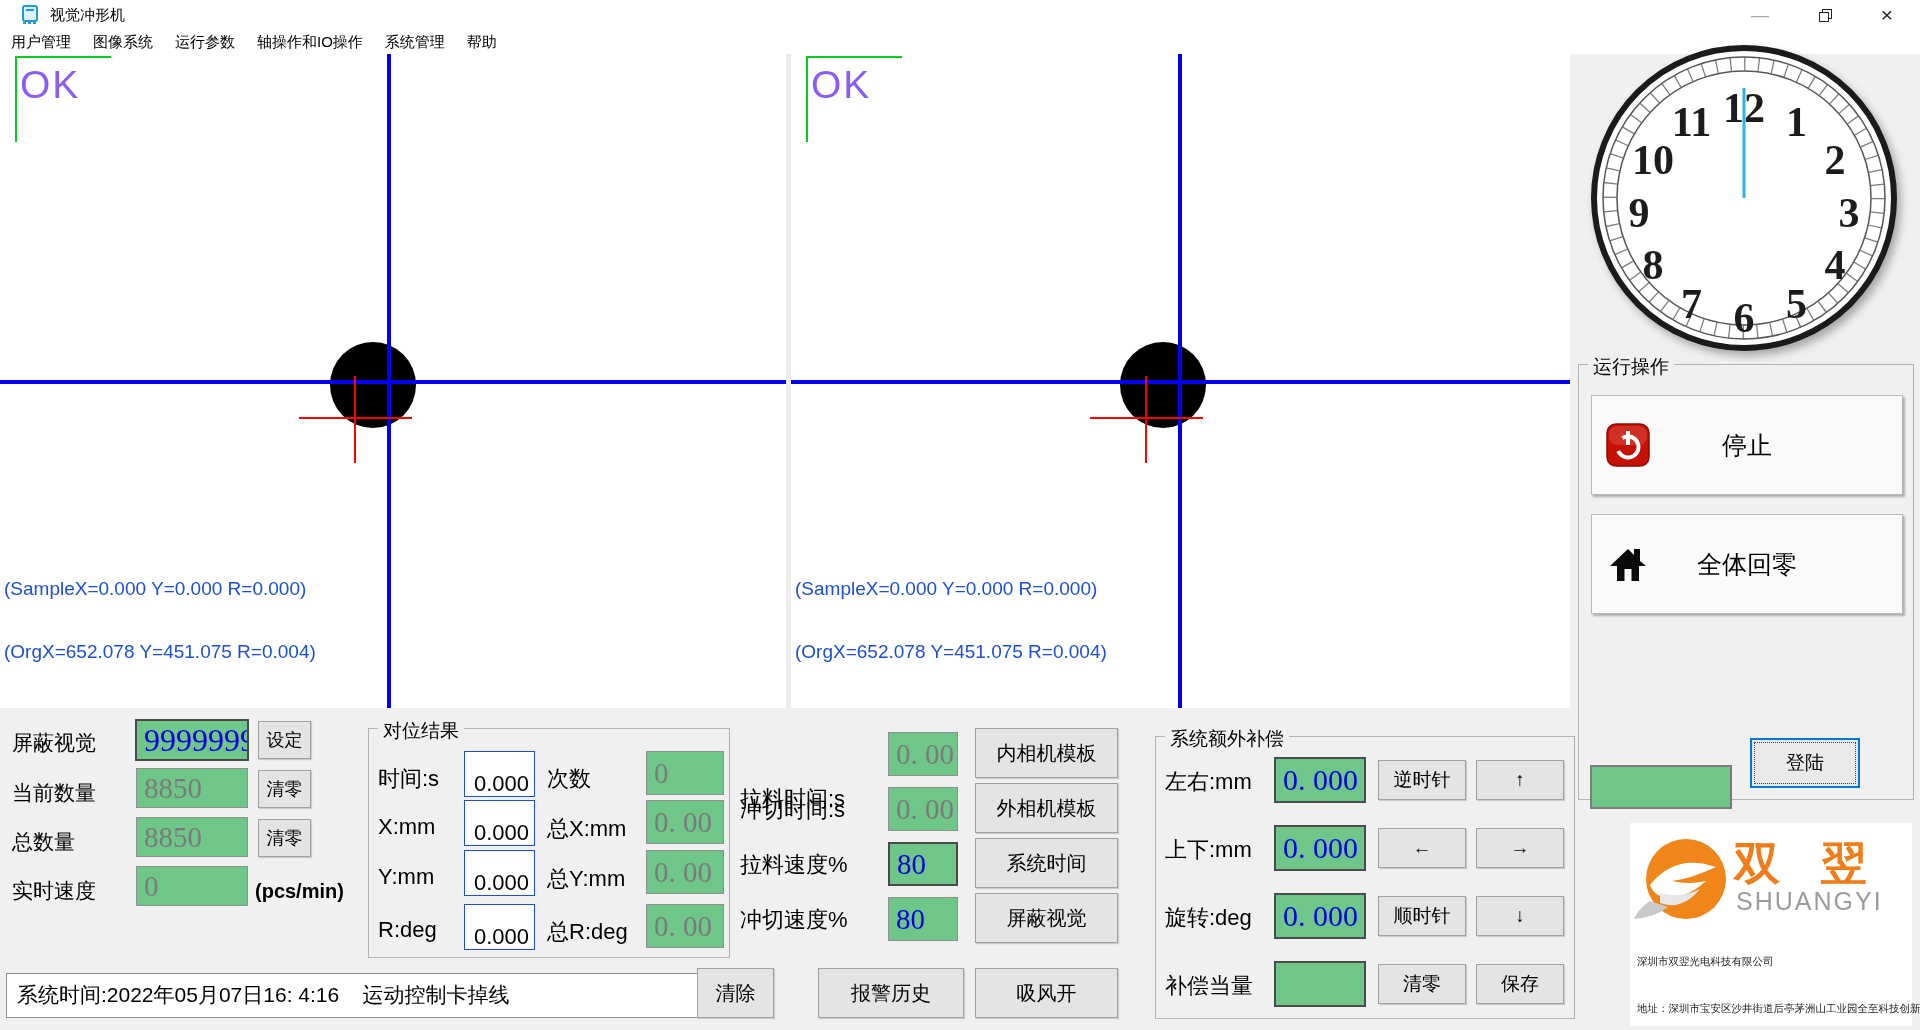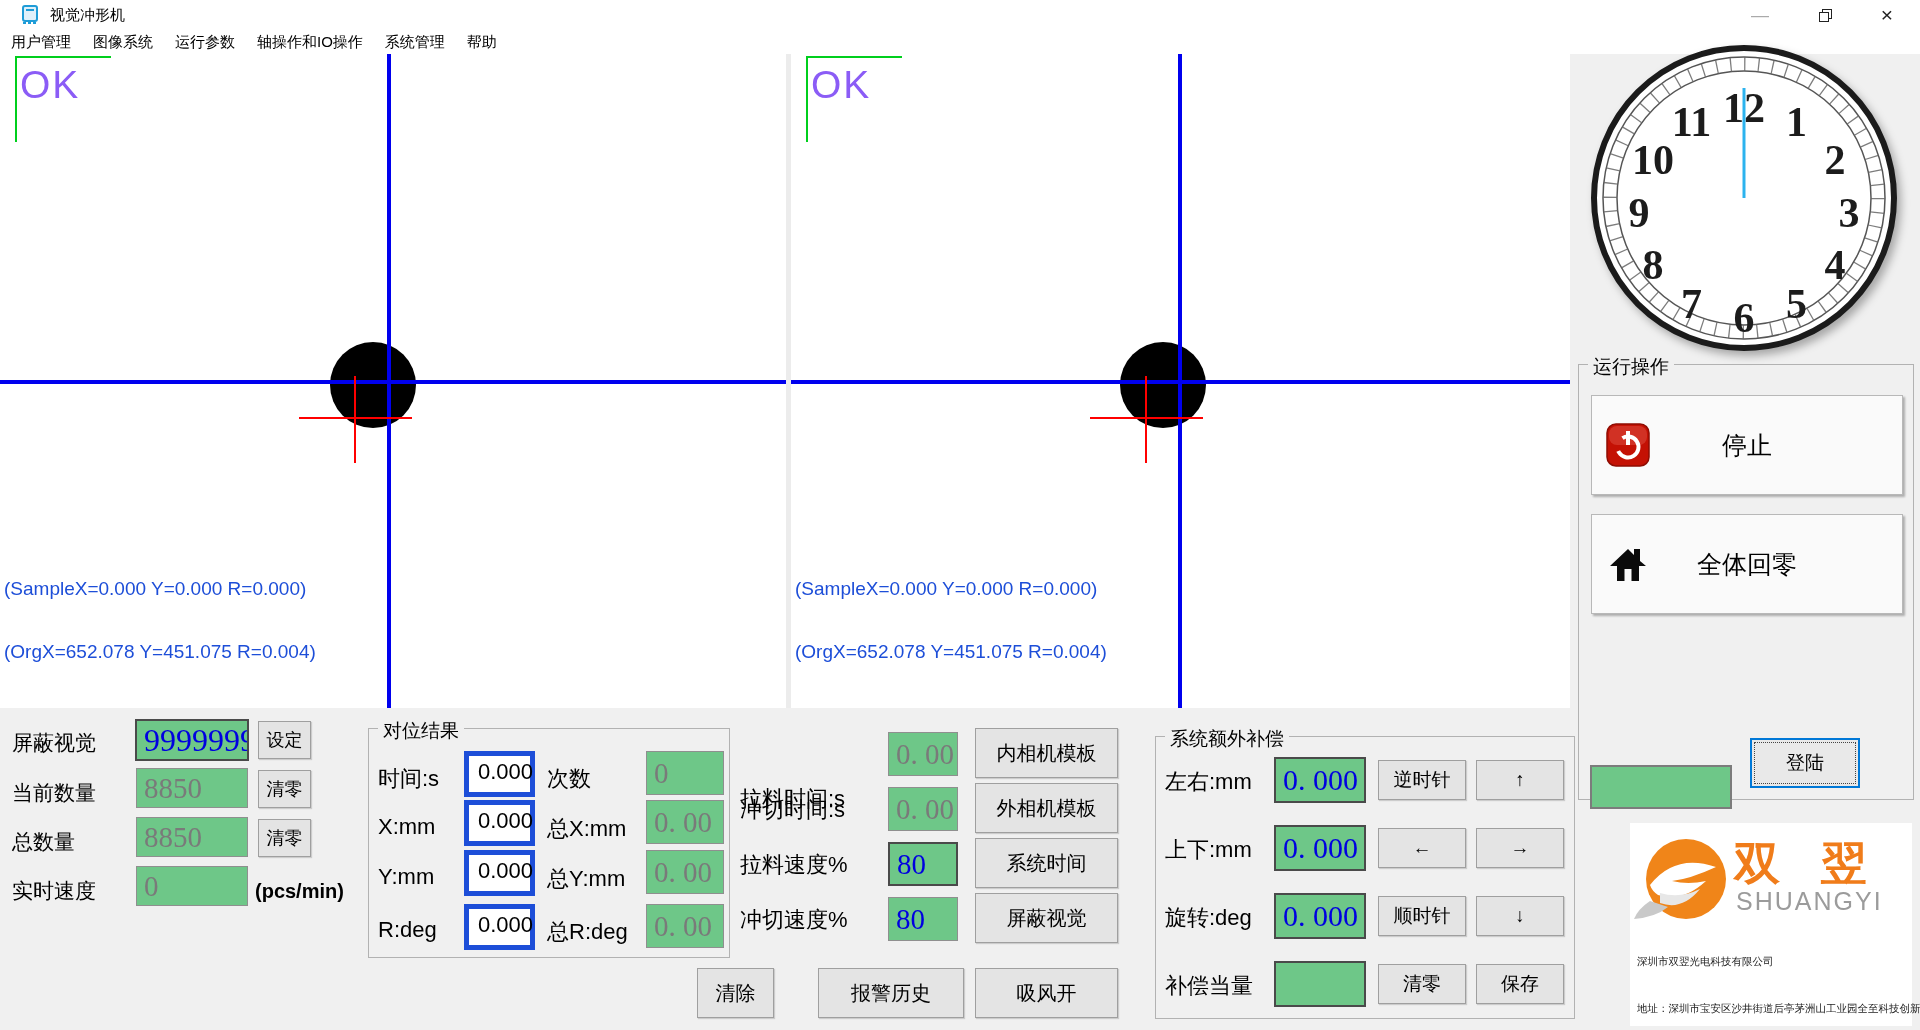--- a/index.html
+++ b/index.html
@@ -63,22 +63,22 @@
   .logo-info { position:absolute; left:7px; top:100px; font-size:10.5px; line-height:15.5px; color:#1c1c1c; white-space:pre; }
 
   
   .bottom { position:absolute; left:0; top:708px; width:1570px; height:322px; background:#f0f0f0; }
 
   .gfield { position:absolute; background:#6ec788; border:1px solid #8f8f8f;
             font-family:"Liberation Serif", serif; color:#7a7a7a; font-size:29px;
             padding-left:7px; display:flex; align-items:center; overflow:hidden; white-space:pre; }
   .gfield.focus { border:2px solid #4a4a4a; }
   .gfield.blue { color:#0000e0; }
-  .wfield { position:absolute; background:#fff; border:5px solid #1d4ed8; font-size:22px;
-            padding:3px 0 0 9px; }
+  .wfield { position:absolute; background:#fff; border:1px solid #1d4ed8; font-size:22px;
+            padding:19px 0 0 9px; }
   .btn { position:absolute; background:#e4e4e4; border:1px solid #9f9f9f;
          display:flex; align-items:center; justify-content:center; font-size:18px; cursor:default;
          box-shadow:1px 1px 1px rgba(0,0,0,0.15); }
 
   .cnt-label { position:absolute; left:12px; font-size:21px; }
   .pcs-unit { position:absolute; left:255px; top:172px; font-size:20px; font-weight:bold; }
 
   .grp-align { left:368px; top:20px; width:362px; height:230px; background:#f0f0f0; }
   .al-lab  { position:absolute; left:9px;  font-size:22px; }
   .al-lab2 { position:absolute; left:178px; font-size:22px; }
@@ -292,17 +292,18 @@
       <div class="btn cpbtn" style="left:222px;top:91px;">←</div>
       <div class="btn cpbtn" style="left:222px;top:159px;">顺时针</div>
       <div class="btn cpbtn" style="left:222px;top:227px;">清零</div>
 
       <div class="btn cpbtn" style="left:320px;top:23px;">↑</div>
       <div class="btn cpbtn" style="left:320px;top:91px;">→</div>
       <div class="btn cpbtn" style="left:320px;top:159px;">↓</div>
       <div class="btn cpbtn" style="left:320px;top:227px;">保存</div>
     </div>
 
+    <div class="statusbar">系统时间:2022年05月07日16: 4:16    运动控制卡掉线</div>
     <div class="btn" style="left:697px;top:260px;width:77px;height:50px;font-size:20px;">清除</div>
     <div class="btn" style="left:818px;top:260px;width:146px;height:50px;font-size:20px;">报警历史</div>
   </div>
 
 </div>
 
 </body></html>

